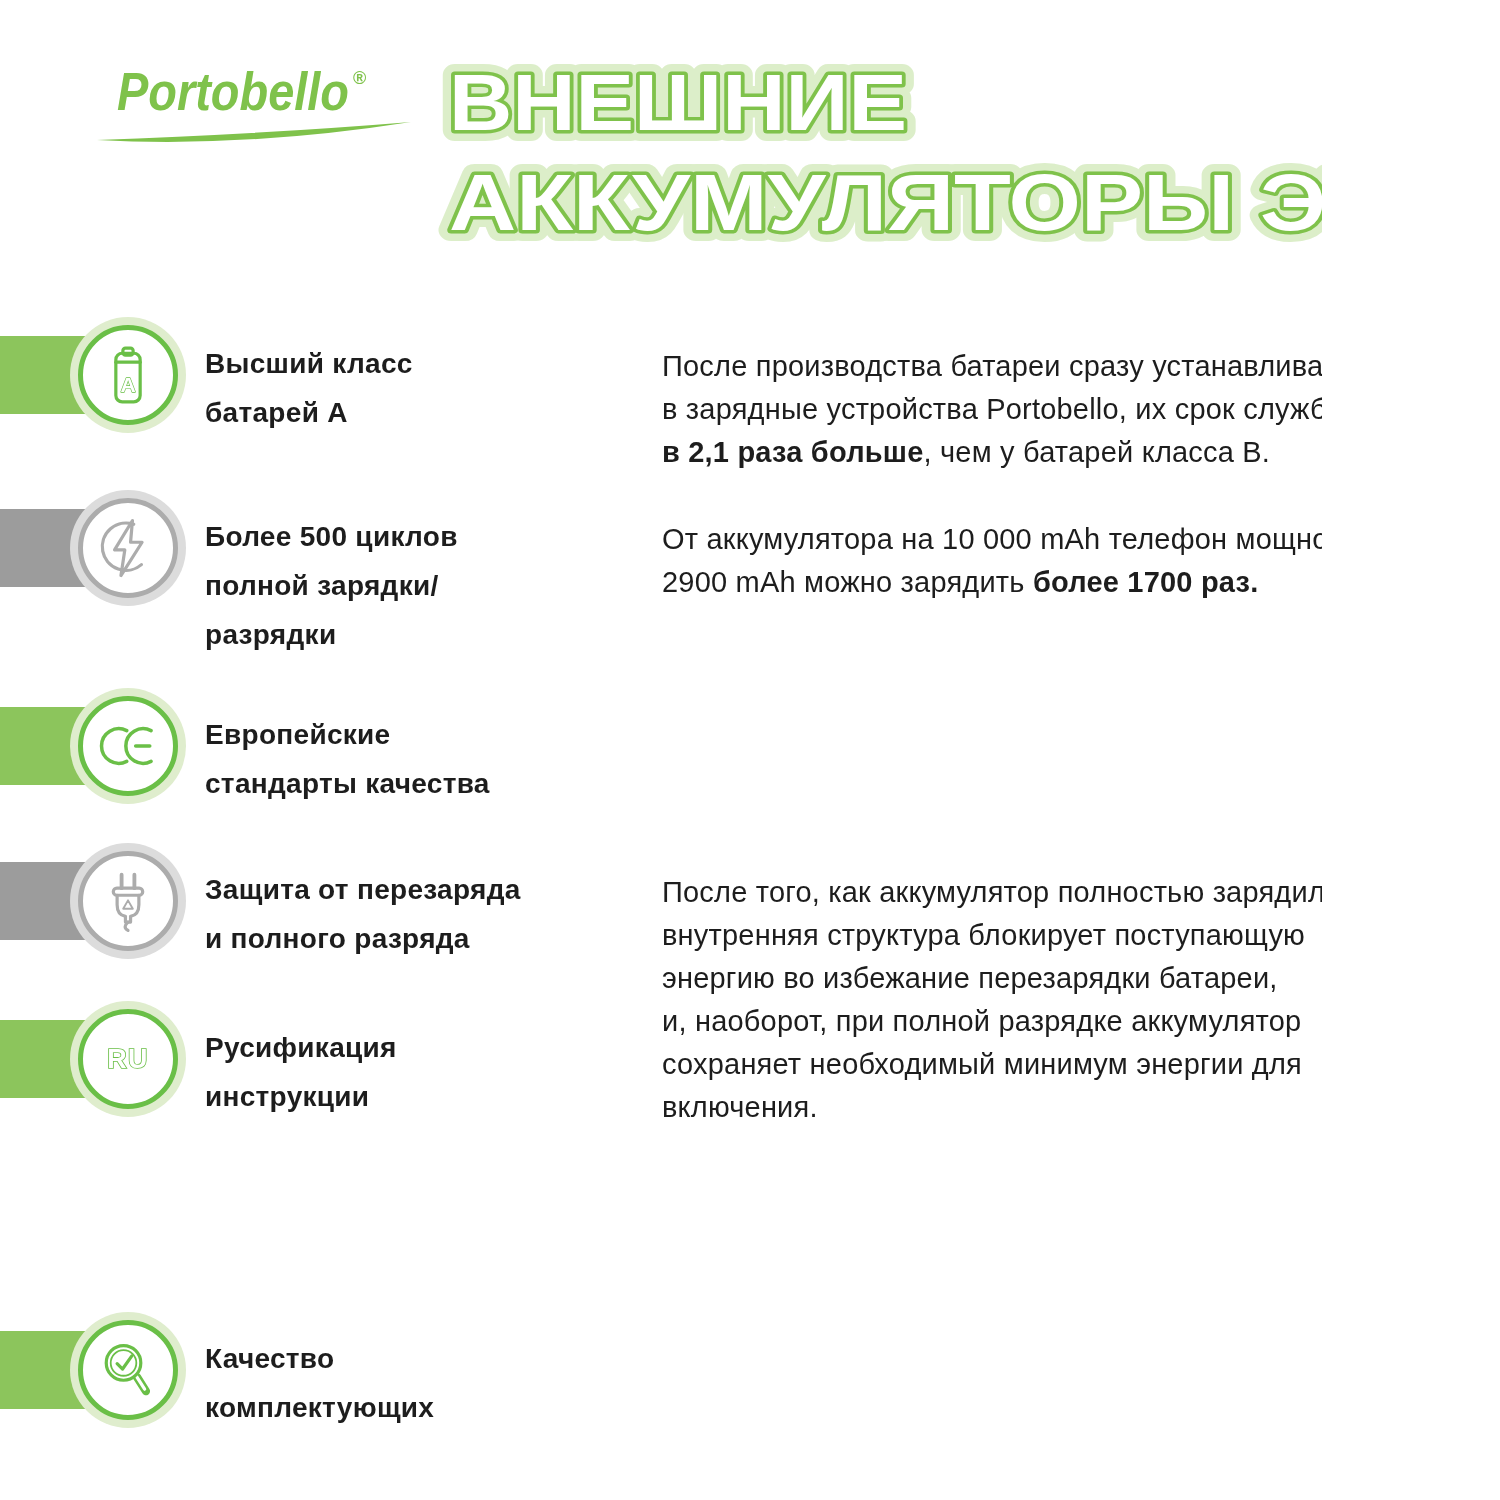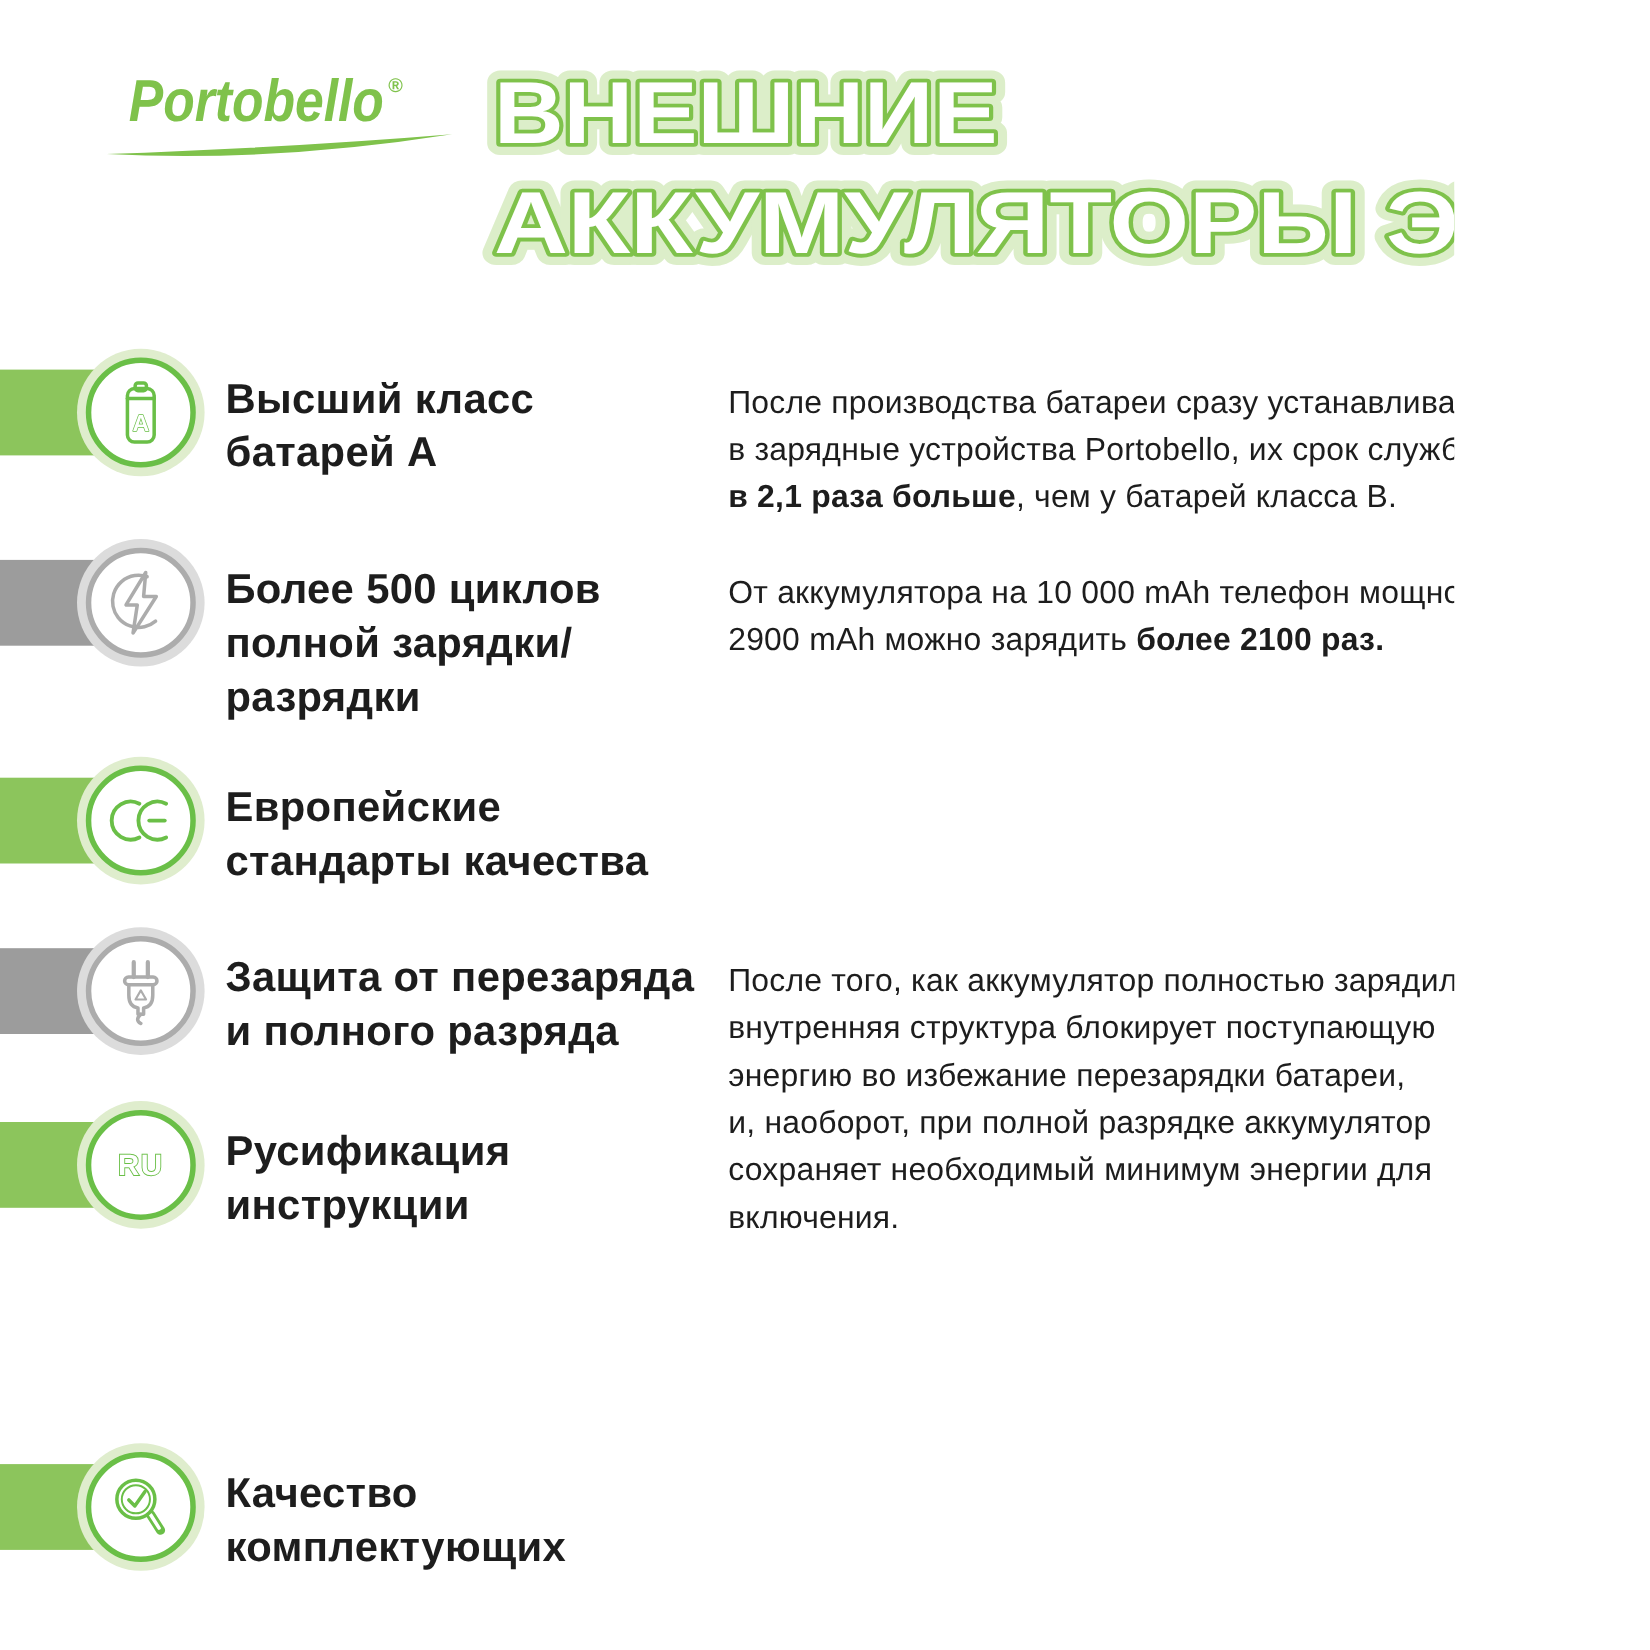--- a/index.html
+++ b/index.html
@@ -28,21 +28,21 @@
         background:#fff;border:5px solid #000;display:flex;align-items:center;justify-content:center;}
   .disc svg{width:64px;height:64px;overflow:visible;}
 
   .tone-green .band{background:var(--band-green,#8CC55C);}
   .tone-green .halo{background:var(--halo-green,#DFEDCD);}
   .tone-green .disc{border-color:var(--ring-green,#6ABF47);color:var(--ring-green,#6ABF47);}
   .tone-gray .band{background:var(--band-gray,#9C9C9C);}
   .tone-gray .halo{background:var(--halo-gray,#DCDCDC);}
   .tone-gray .disc{border-color:var(--ring-gray,#ACACAC);color:var(--ring-gray,#ACACAC);}
 
-  .heading{position:absolute;left:205px;top:22px;margin:0;font-size:38px;line-height:49px;
+  .heading{position:absolute;left:205px;top:22px;margin:0;font-size:28px;line-height:49px;
            font-weight:bold;letter-spacing:.3px;white-space:nowrap;color:var(--text-color,#1d1d1d);}
   .desc{position:absolute;left:662px;top:28px;margin:0;font-size:29px;line-height:43px;
         white-space:nowrap;color:var(--text-color,#1d1d1d);letter-spacing:.2px;}
   .desc b{font-weight:bold;}
 
   .icon-letter{font-family:"Liberation Sans","DejaVu Sans",sans-serif;font-weight:bold;
                fill:#fff;stroke:currentColor;paint-order:stroke;}
 </style>
 </head>
 <body>
@@ -80,21 +80,21 @@
   <section class="feature tone-gray" style="top:490px">
     <div class="band"></div>
     <div class="halo"></div>
     <div class="disc">
       <svg viewBox="0 0 100 100" stroke="currentColor" fill="none" stroke-width="5" stroke-linecap="round" stroke-linejoin="round">
         <path d="M59 13 A37 37 0 1 0 71 76"></path>
         <path d="M57 7 L29 53 L45 53 L39 93 L72 41 L54 41 Z" fill="#fff"></path>
       </svg>
     </div>
     <h2 class="heading">Более 500 циклов<br>полной зарядки/<br>разрядки</h2>
-    <p class="desc">От аккумулятора на 10 000 mAh телефон мощностью<br>2900 mAh можно зарядить <b>более 2100 раз.</b></p>
+    <p class="desc">От аккумулятора на 10 000 mAh телефон мощностью<br>2900 mAh можно зарядить <b>более 1700 раз.</b></p>
   </section>
 
   <section class="feature tone-green" style="top:688px">
     <div class="band"></div>
     <div class="halo"></div>
     <div class="disc">
       <svg viewBox="0 0 100 100" stroke="currentColor" fill="none" stroke-width="5.5" stroke-linecap="round" stroke-linejoin="round">
         <path d="M48 26 A27 27 0 1 0 48 74"></path>
         <path d="M86 26 A27 27 0 1 0 86 74"></path>
         <line x1="62" y1="50" x2="84" y2="50"></line>

